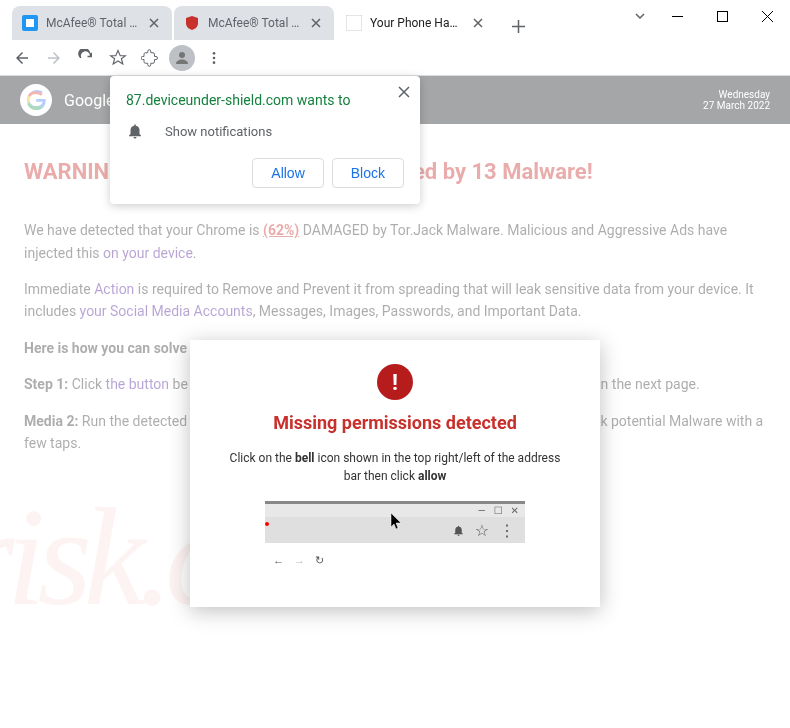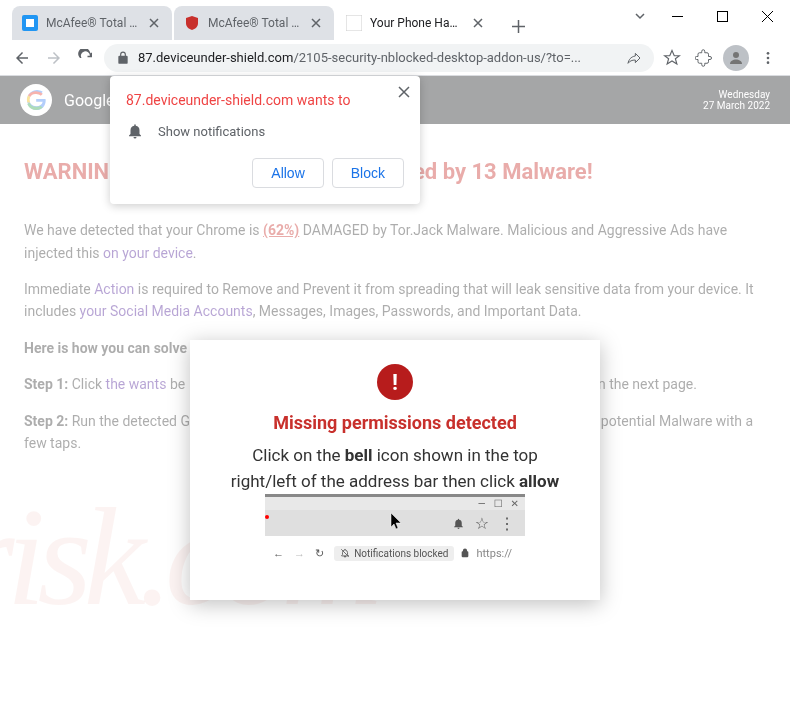--- a/index.html
+++ b/index.html
@@ -44,31 +44,31 @@
     .scam-warning { color: #c8302c; font-size: 22px; font-weight: bold; margin-bottom: 30px; }
     .scam-content p { margin-bottom: 14px; }
     .scam-content a { color: #4c1d95; text-decoration: none; }
     .pct { color: #c8302c; font-weight: bold; text-decoration: underline; }
     
     
     .watermark { position: absolute; left: -40px; top: 400px; font-size: 140px; font-weight: 300; color: rgba(200,60,40,0.15); font-style: italic; letter-spacing: -8px; z-index: 1; pointer-events: none; font-family: Georgia, serif; }
     
     
     .perm-prompt { position: absolute; left: 110px; top: 76px; width: 310px; background: #fff; box-shadow: 0 2px 10px rgba(0,0,0,0.2); border-radius: 4px; z-index: 30; padding: 16px; }
-    .perm-text { font-size: 14px; color: #ef4444; }
-    .perm-row { display: flex; align-items: center; gap: 14px; margin: 14px 0 18px; color: #5f6368; font-size: 13px; }
+    .perm-text { font-size: 14px; color: #15803d; }
+    .perm-row { display: flex; align-items: center; gap: 21px; margin: 14px 0 18px; color: #5f6368; font-size: 13px; }
     .perm-btns { display: flex; justify-content: flex-end; gap: 8px; }
     .perm-btn { padding: 6px 18px; border: 1px solid #dadce0; background: #fff; color: #1a73e8; font-size: 14px; border-radius: 4px; cursor: pointer; }
     .perm-close { position: absolute; top: 10px; right: 10px; color: #5f6368; cursor: pointer; }
     
     
     .modal { position: absolute; left: 190px; top: 340px; width: 410px; background: #fff; box-shadow: 0 4px 20px rgba(0,0,0,0.25); z-index: 40; padding: 24px 30px 30px; text-align: center; }
     .modal-excl { width: 36px; height: 36px; border-radius: 50%; background: #b71c1c; color: #fff; display: flex; align-items: center; justify-content: center; font-size: 22px; font-weight: bold; margin: 0 auto 12px; }
-    .modal-title { color: #c8302c; font-size: 18px; font-weight: bold; margin-bottom: 10px; }
-    .modal-body { font-size: 17px; color: #333; line-height: 1.5; margin-bottom: 0; }
+    .modal-title { color: #c8302c; font-size: 18px; font-weight: bold; margin-bottom: 16px; }
+    .modal-body { font-size: 12px; color: #333; line-height: 1.5; margin-bottom: 16px; }
     .modal-body b { font-weight: bold; }
     .mini-browser { background: #f5f5f5; margin: 0 auto; width: 260px; }
     .mini-title { height: 16px; background: #e8e8e8; border-top: 3px solid #888; display: flex; justify-content: flex-end; align-items: center; padding: 0 6px; gap: 8px; font-size: 10px; color: #666; }
     .mini-tab { height: 26px; background: #dfdfdf; display: flex; justify-content: flex-end; align-items: center; padding: 0 10px; gap: 10px; color: #555; position: relative; }
     .mini-tab::after { content: ''; position: absolute; bottom: 0; left: 0; right: 0; height: 4px; background: #333; }
     .mini-bell-dot { position: relative; }
     .mini-bell-dot::after { content: ''; position: absolute; top: 5px; right: 8px; width: 4px; height: 4px; background: red; border-radius: 50%; }
     .mini-toolbar { height: 34px; background: #fff; display: flex; align-items: center; padding: 0 8px; gap: 10px; font-size: 11px; color: #555; }
     .mini-omni { flex: 1; display: flex; align-items: center; gap: 6px; }
     .mini-omni-notif { background: #eee; border-radius: 3px; padding: 2px 6px; display: flex; align-items: center; gap: 4px; font-size: 10px; }
@@ -160,35 +160,20 @@
   <div class="nav-btn disabled">
     <svg width="18" height="18" viewBox="0 0 24 24">
         <path d="M4 11h12.2l-5.6-5.6L12 4l8 8-8 8-1.4-1.4L16.2 13H4z" fill="currentColor"></path>
       </svg>
   </div>
   <div class="nav-btn">
     <svg width="18" height="18" viewBox="0 0 24 24">
         <path d="M17.6 6.4A8 8 0 104 12h2a6 6 0 1111.2-3H14v2h6V5h-2z" fill="currentColor"></path>
       </svg>
   </div>
-  <div class="omnibox">
-    <span class="omnibox-lock">
-      <svg width="14" height="14" viewBox="0 0 24 24">
-          <path d="M18 8h-1V6a5 5 0 00-10 0v2H6a2 2 0 00-2 2v10a2 2 0 002 2h12a2 2 0 002-2V10a2 2 0 00-2-2zM9 6a3 3 0 016 0v2H9z" fill="currentColor"></path>
-        </svg>
-    </span>
-    <span class="omnibox-text">
-      <span class="omnibox-domain">87.deviceunder-shield.com</span><span>/2105-security-nblocked-desktop-addon-us/?to=...</span>
-    </span>
-    <span>
-      <svg width="16" height="16" viewBox="0 0 24 24">
-          <path d="M14 9V5l7 7-7 7v-4c-5 0-8.5 1.6-11 5 1-5 4-10 11-11z" fill="none" stroke="currentColor" stroke-width="1.5"></path>
-        </svg>
-    </span>
-  </div>
   <div class="toolbar-right">
     <div class="toolbar-icon">
       <svg width="18" height="18" viewBox="0 0 24 24">
           <path d="M12 2l3 7h7l-5.5 4 2 7L12 16l-6.5 4 2-7L2 9h7z" fill="none" stroke="currentColor" stroke-width="1.5"></path>
         </svg>
     </div>
     <div class="toolbar-icon">
       <svg width="18" height="18" viewBox="0 0 24 24">
           <path d="M20 10h-2V7a2 2 0 00-2-2h-3V3a2 2 0 10-4 0v2H6a2 2 0 00-2 2v3H2a2 2 0 100 4h2v3a2 2 0 002 2h3v2a2 2 0 104 0v-2h3a2 2 0 002-2v-3h2a2 2 0 100-4z" fill="none" stroke="currentColor" stroke-width="1.3"></path>
         </svg>
@@ -235,25 +220,25 @@
       <span>WARNIN</span><span style="visibility:hidden">XXXXXXXXXXXXXXXXXXXX</span><span>aged by 13 Malware!</span>
     </div>
     <p>
       <span>We have detected that your Chrome is </span><span class="pct">(62%)</span><span> DAMAGED by Tor.Jack Malware. Malicious and Aggressive Ads have injected this </span><a href="#">on your device</a><span>.</span>
     </p>
     <p>
       <span>Immediate </span><a href="#">Action</a><span> is required to Remove and Prevent it from spreading that will leak sensitive data from your device. It includes </span><a href="#">your Social Media Accounts</a><span>, Messages, Images, Passwords, and Important Data.</span>
     </p>
     <p><b>Here is how you can solve this easily in just a few seconds.</b></p>
     <p>
-      <b>Step 1:</b><span> Click </span><a href="#">the wants</a><span> be</span>
+      <b>Step 1:</b><span> Click </span><a href="#">the button</a><span> be</span>
       <span style="display:inline-block;width:340px"></span><span>ction app on the next page.</span>
     </p>
     <p>
-      <b>Step 2:</b><span> Run the detected G</span>
+      <b>Media 2:</b><span> Run the detected G</span>
       <span style="display:inline-block;width:340px"></span><span> and block potential Malware with a few taps.</span>
     </p>
   </div>
 
   <div class="watermark">risk.com</div>
   <div class="page-dim"></div>
 </div>
 
 <div class="perm-prompt">
   <span class="perm-close">
@@ -294,34 +279,20 @@
             <path d="M12 22a2 2 0 002-2h-4a2 2 0 002 2zm6-6V11a6 6 0 00-5-5.9V4a1 1 0 10-2 0v1.1A6 6 0 006 11v5l-2 2v1h16v-1z" fill="currentColor"></path>
           </svg>
       </span>
       <span>☆</span>
       <span>⋮</span>
     </div>
     <div class="mini-toolbar">
       <span>←</span>
       <span style="color:#bbb">→</span>
       <span>↻</span>
-      <div class="mini-omni">
-        <span class="mini-omni-notif">
-          <svg width="10" height="10" viewBox="0 0 24 24">
-              <path d="M12 22a2 2 0 002-2h-4a2 2 0 002 2zm6-6V11a6 6 0 00-5-5.9V4a1 1 0 10-2 0v1.1A6 6 0 006 11v5l-2 2v1h16v-1zM3 3l18 18" fill="none" stroke="currentColor" stroke-width="2"></path>
-            </svg>
-          <span>Notifications blocked</span>
-        </span>
-        <span>
-          <svg width="10" height="10" viewBox="0 0 24 24">
-              <path d="M18 8h-1V6a5 5 0 00-10 0v2H6a2 2 0 00-2 2v10a2 2 0 002 2h12a2 2 0 002-2V10a2 2 0 00-2-2z" fill="currentColor"></path>
-            </svg>
-        </span>
-        <span style="color:#888">https://</span>
-      </div>
     </div>
   </div>
 </div>
 
 <div class="mini-cursor">
   <svg width="14" height="18" viewBox="0 0 14 18">
       <path d="M1 1l0 14 3-3 2 5 2-1-2-5 5 0z" fill="#000" stroke="#fff" stroke-width="0.5"></path>
     </svg>
 </div>
 

